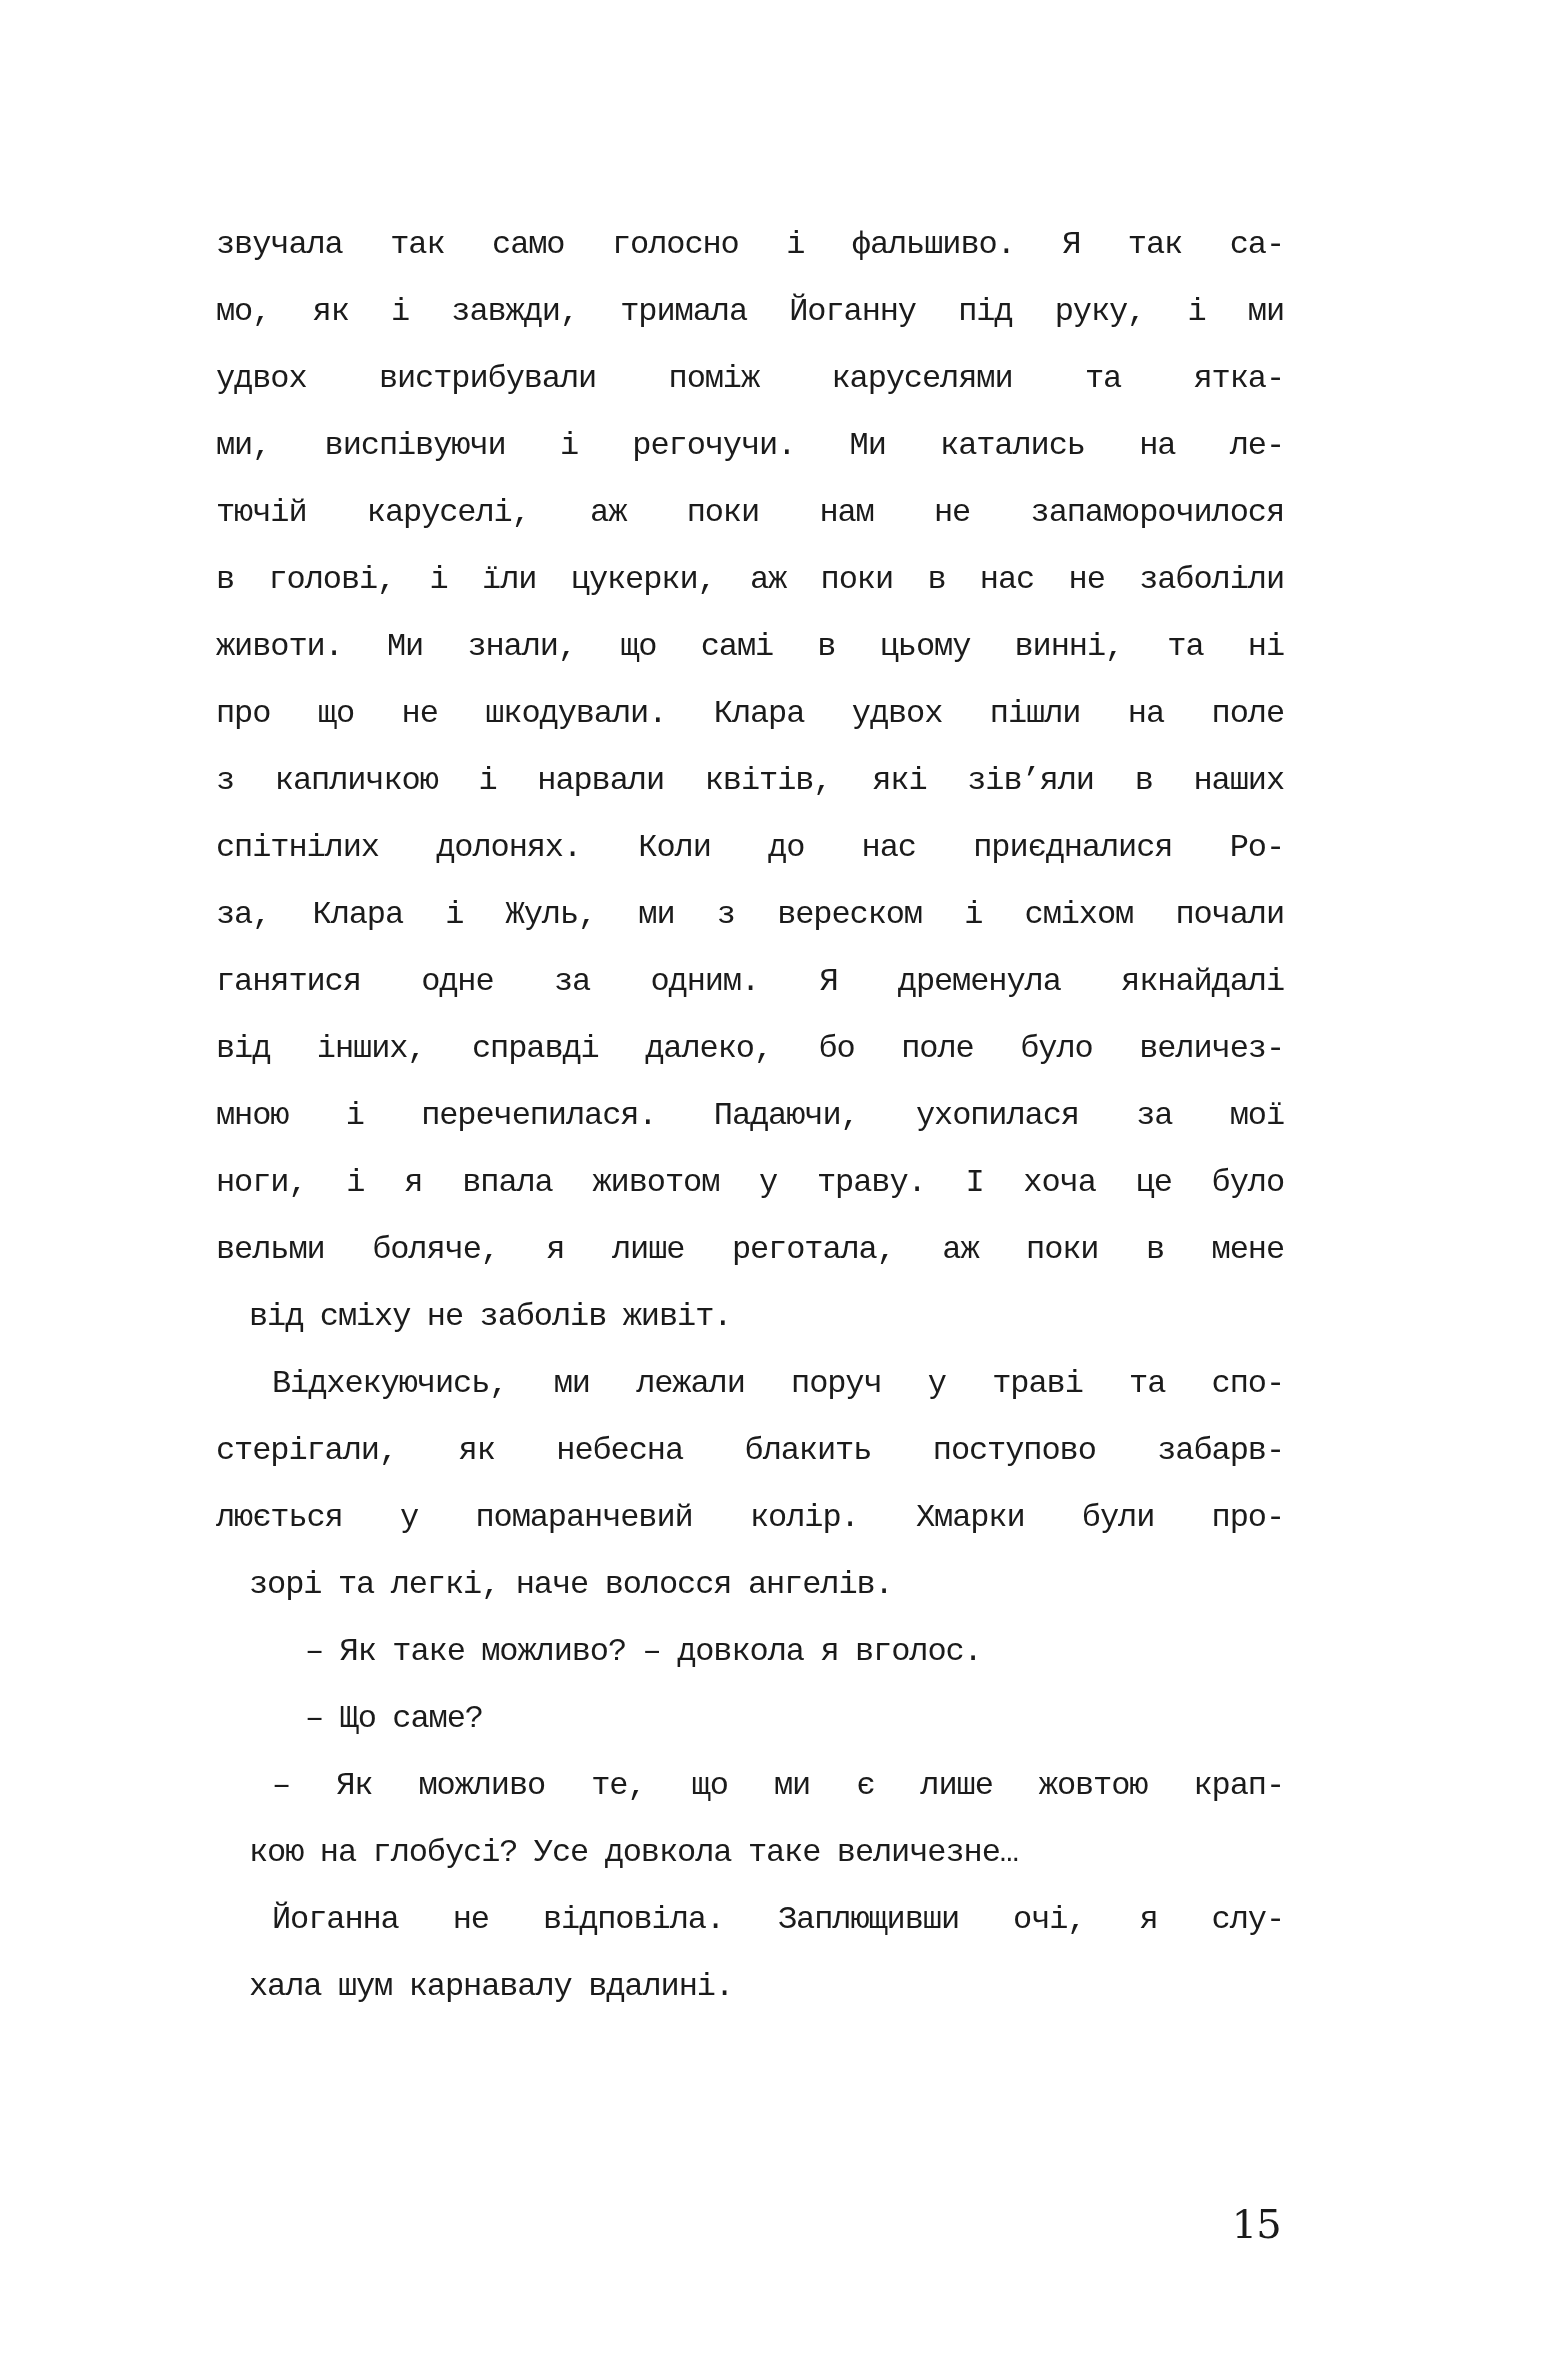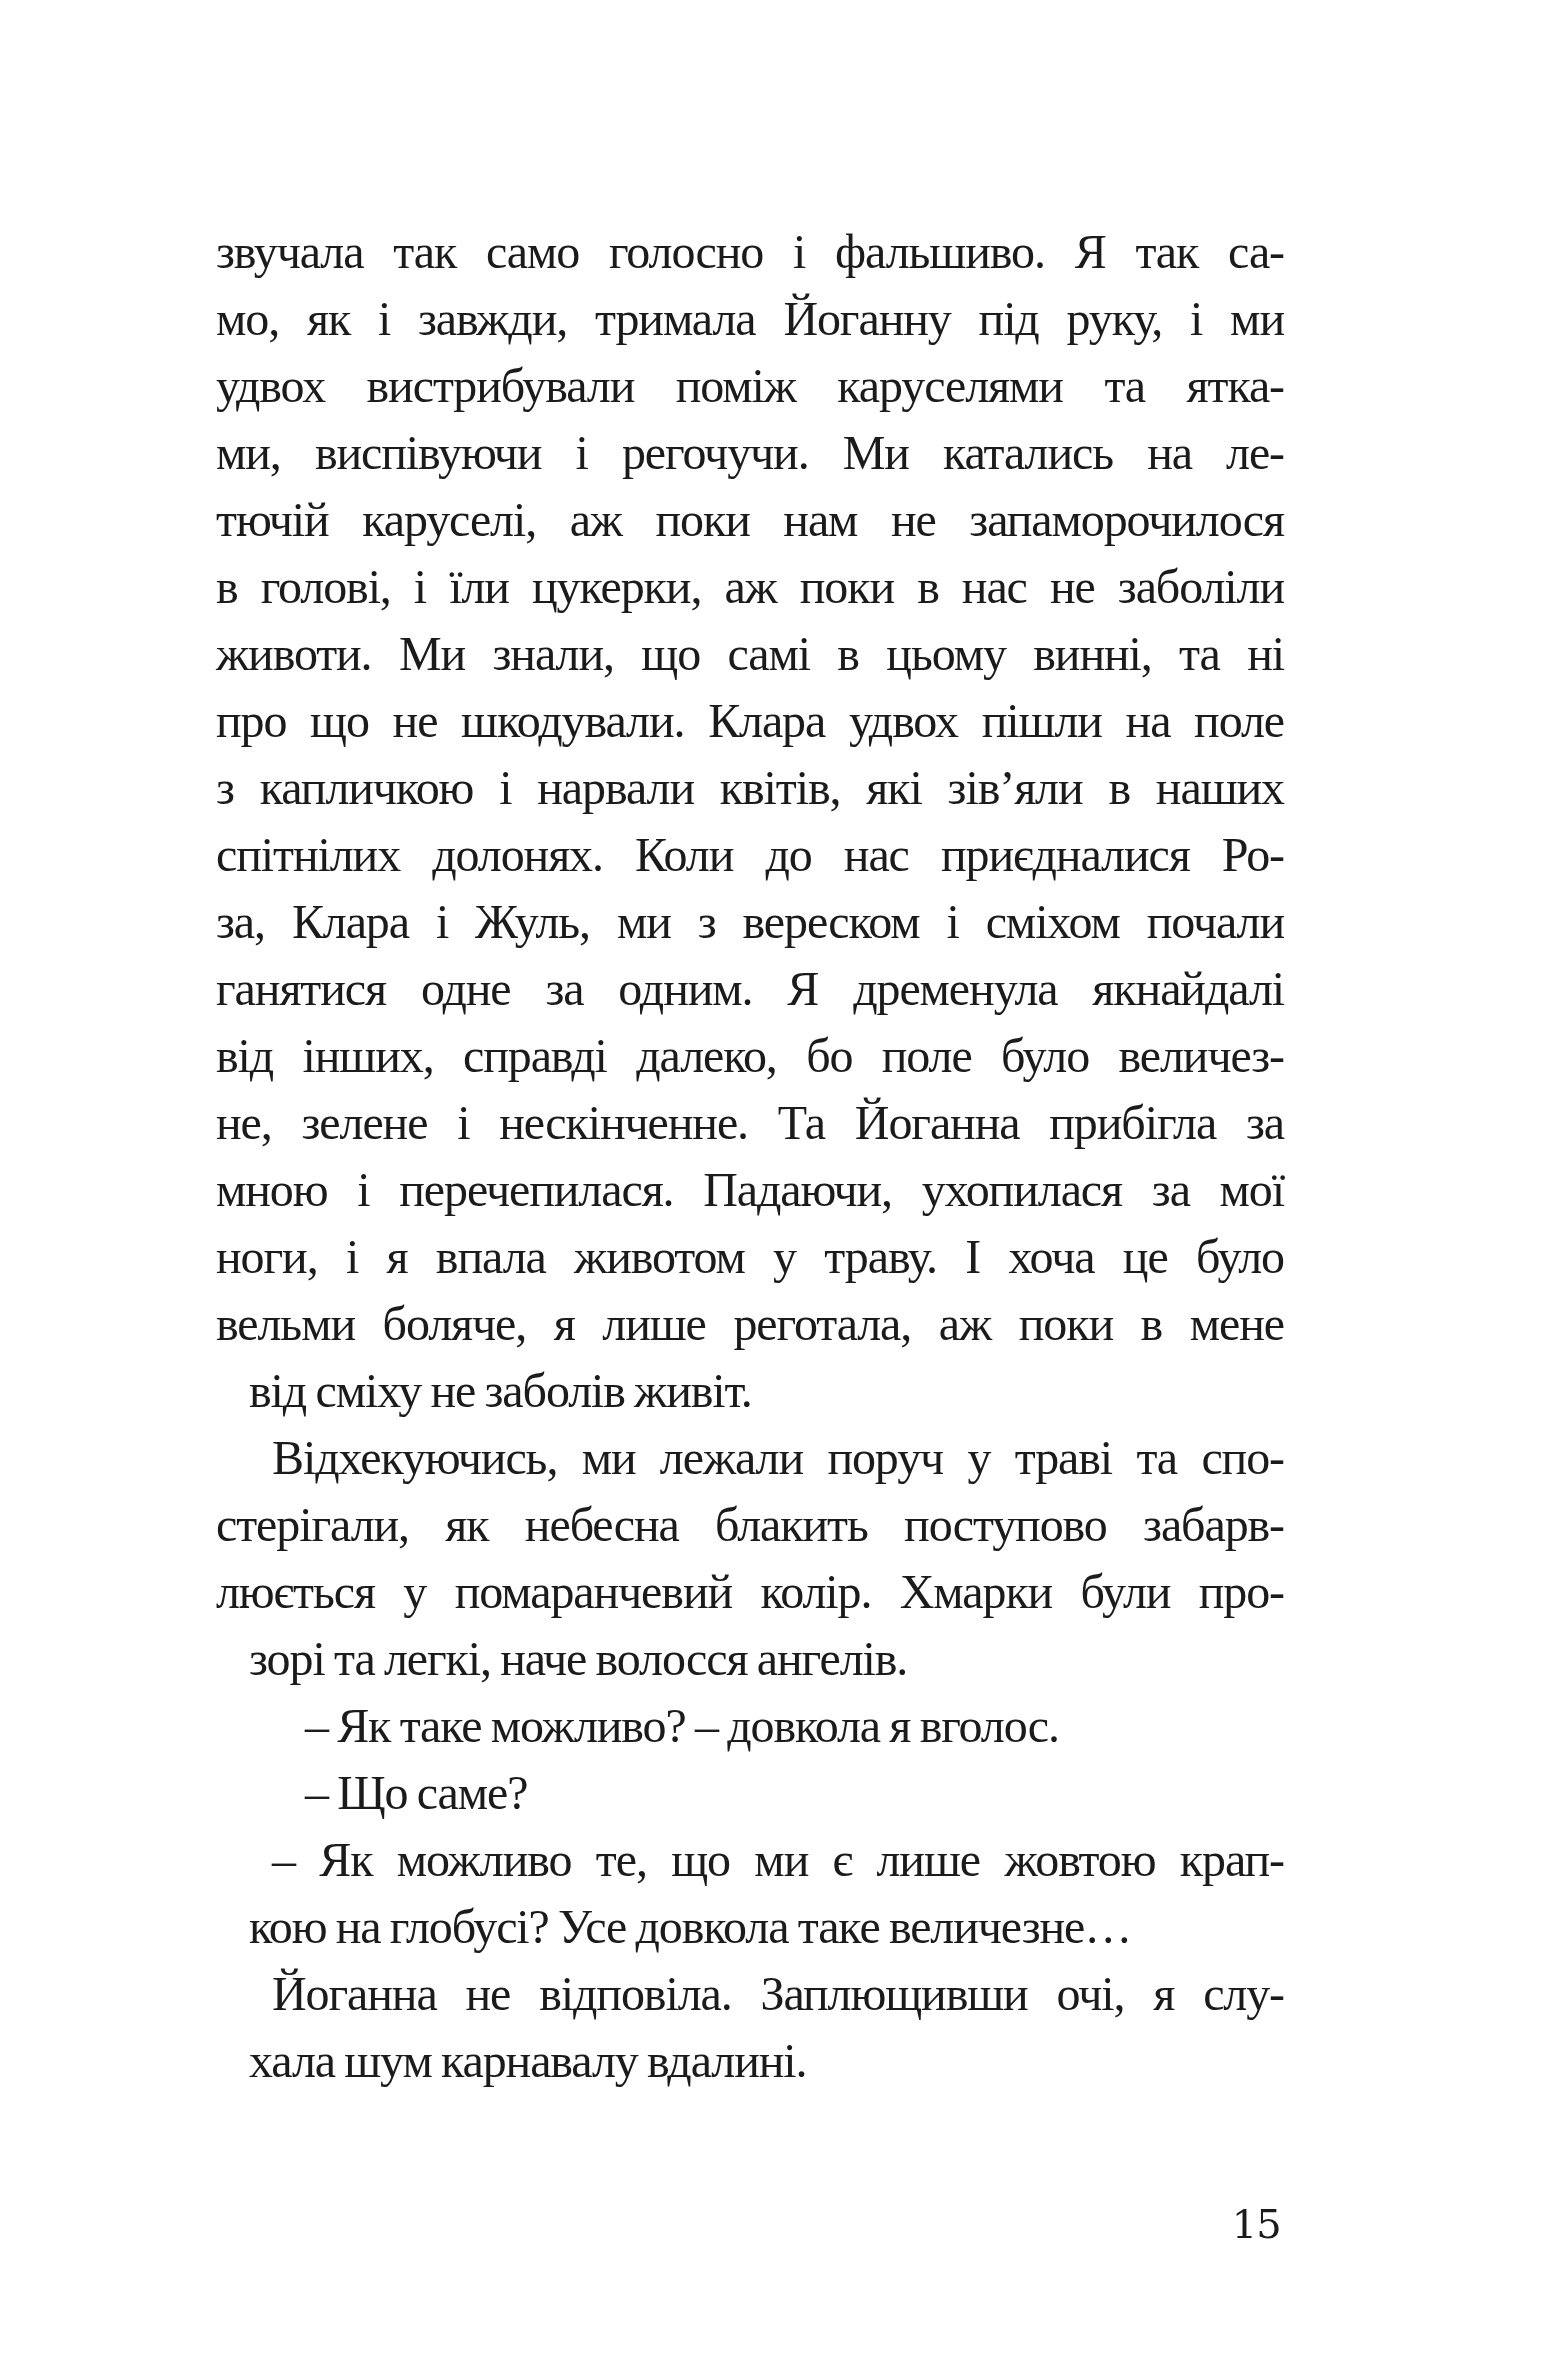--- a/index.html
+++ b/index.html
@@ -17,24 +17,24 @@
       position: absolute;
       left: 0;
       top: 0;
       width: 1545px;
       height: 2377px;
       background: #ffffff;
     }
     .text-block {
       position: absolute;
       left: 216px;
-      top: 218px;
+      top: 211px;
       width: 1068px;
-      font-family: Liberation Serif, serif;
-      font-size: 48px;
+      font-family: Liberation Mono, monospace;
+      font-size: 32px;
       line-height: 67px;
       color: #1b1b1b;
       letter-spacing: -1.1px;
       word-spacing: -1.6px;
     }
     .line {
       display: block;
       height: 67px;
       white-space: nowrap;
       text-align: justify;
@@ -72,21 +72,20 @@
     <span class="line">ми, виспівуючи і регочучи. Ми катались на ле-</span>
     <span class="line">тючій каруселі, аж поки нам не запаморочилося</span>
     <span class="line">в голові, і їли цукерки, аж поки в нас не заболіли</span>
     <span class="line">животи. Ми знали, що самі в цьому винні, та ні</span>
     <span class="line">про що не шкодували. Клара удвох пішли на поле</span>
     <span class="line">з капличкою і нарвали квітів, які зів’яли в наших</span>
     <span class="line">спітнілих долонях. Коли до нас приєдналися Ро-</span>
     <span class="line">за, Клара і Жуль, ми з вереском і сміхом почали</span>
     <span class="line">ганятися одне за одним. Я дременула якнайдалі</span>
     <span class="line">від інших, справді далеко, бо поле було величез-</span>
-    <span class="line">не, зелене і нескінченне. Та Йоганна прибігла за</span>
     <span class="line">мною і перечепилася. Падаючи, ухопилася за мої</span>
     <span class="line">ноги, і я впала животом у траву. І хоча це було</span>
     <span class="line">вельми боляче, я лише реготала, аж поки в мене</span>
     <span class="line last">від сміху не заболів живіт.</span>
     <span class="line indent">Відхекуючись, ми лежали поруч у траві та спо-</span>
     <span class="line">стерігали, як небесна блакить поступово забарв-</span>
     <span class="line">люється у помаранчевий колір. Хмарки були про-</span>
     <span class="line last">зорі та легкі, наче волосся ангелів.</span>
     <span class="line indent last">– Як таке можливо? – довкола я вголос.</span>
     <span class="line indent last">– Що саме?</span>

